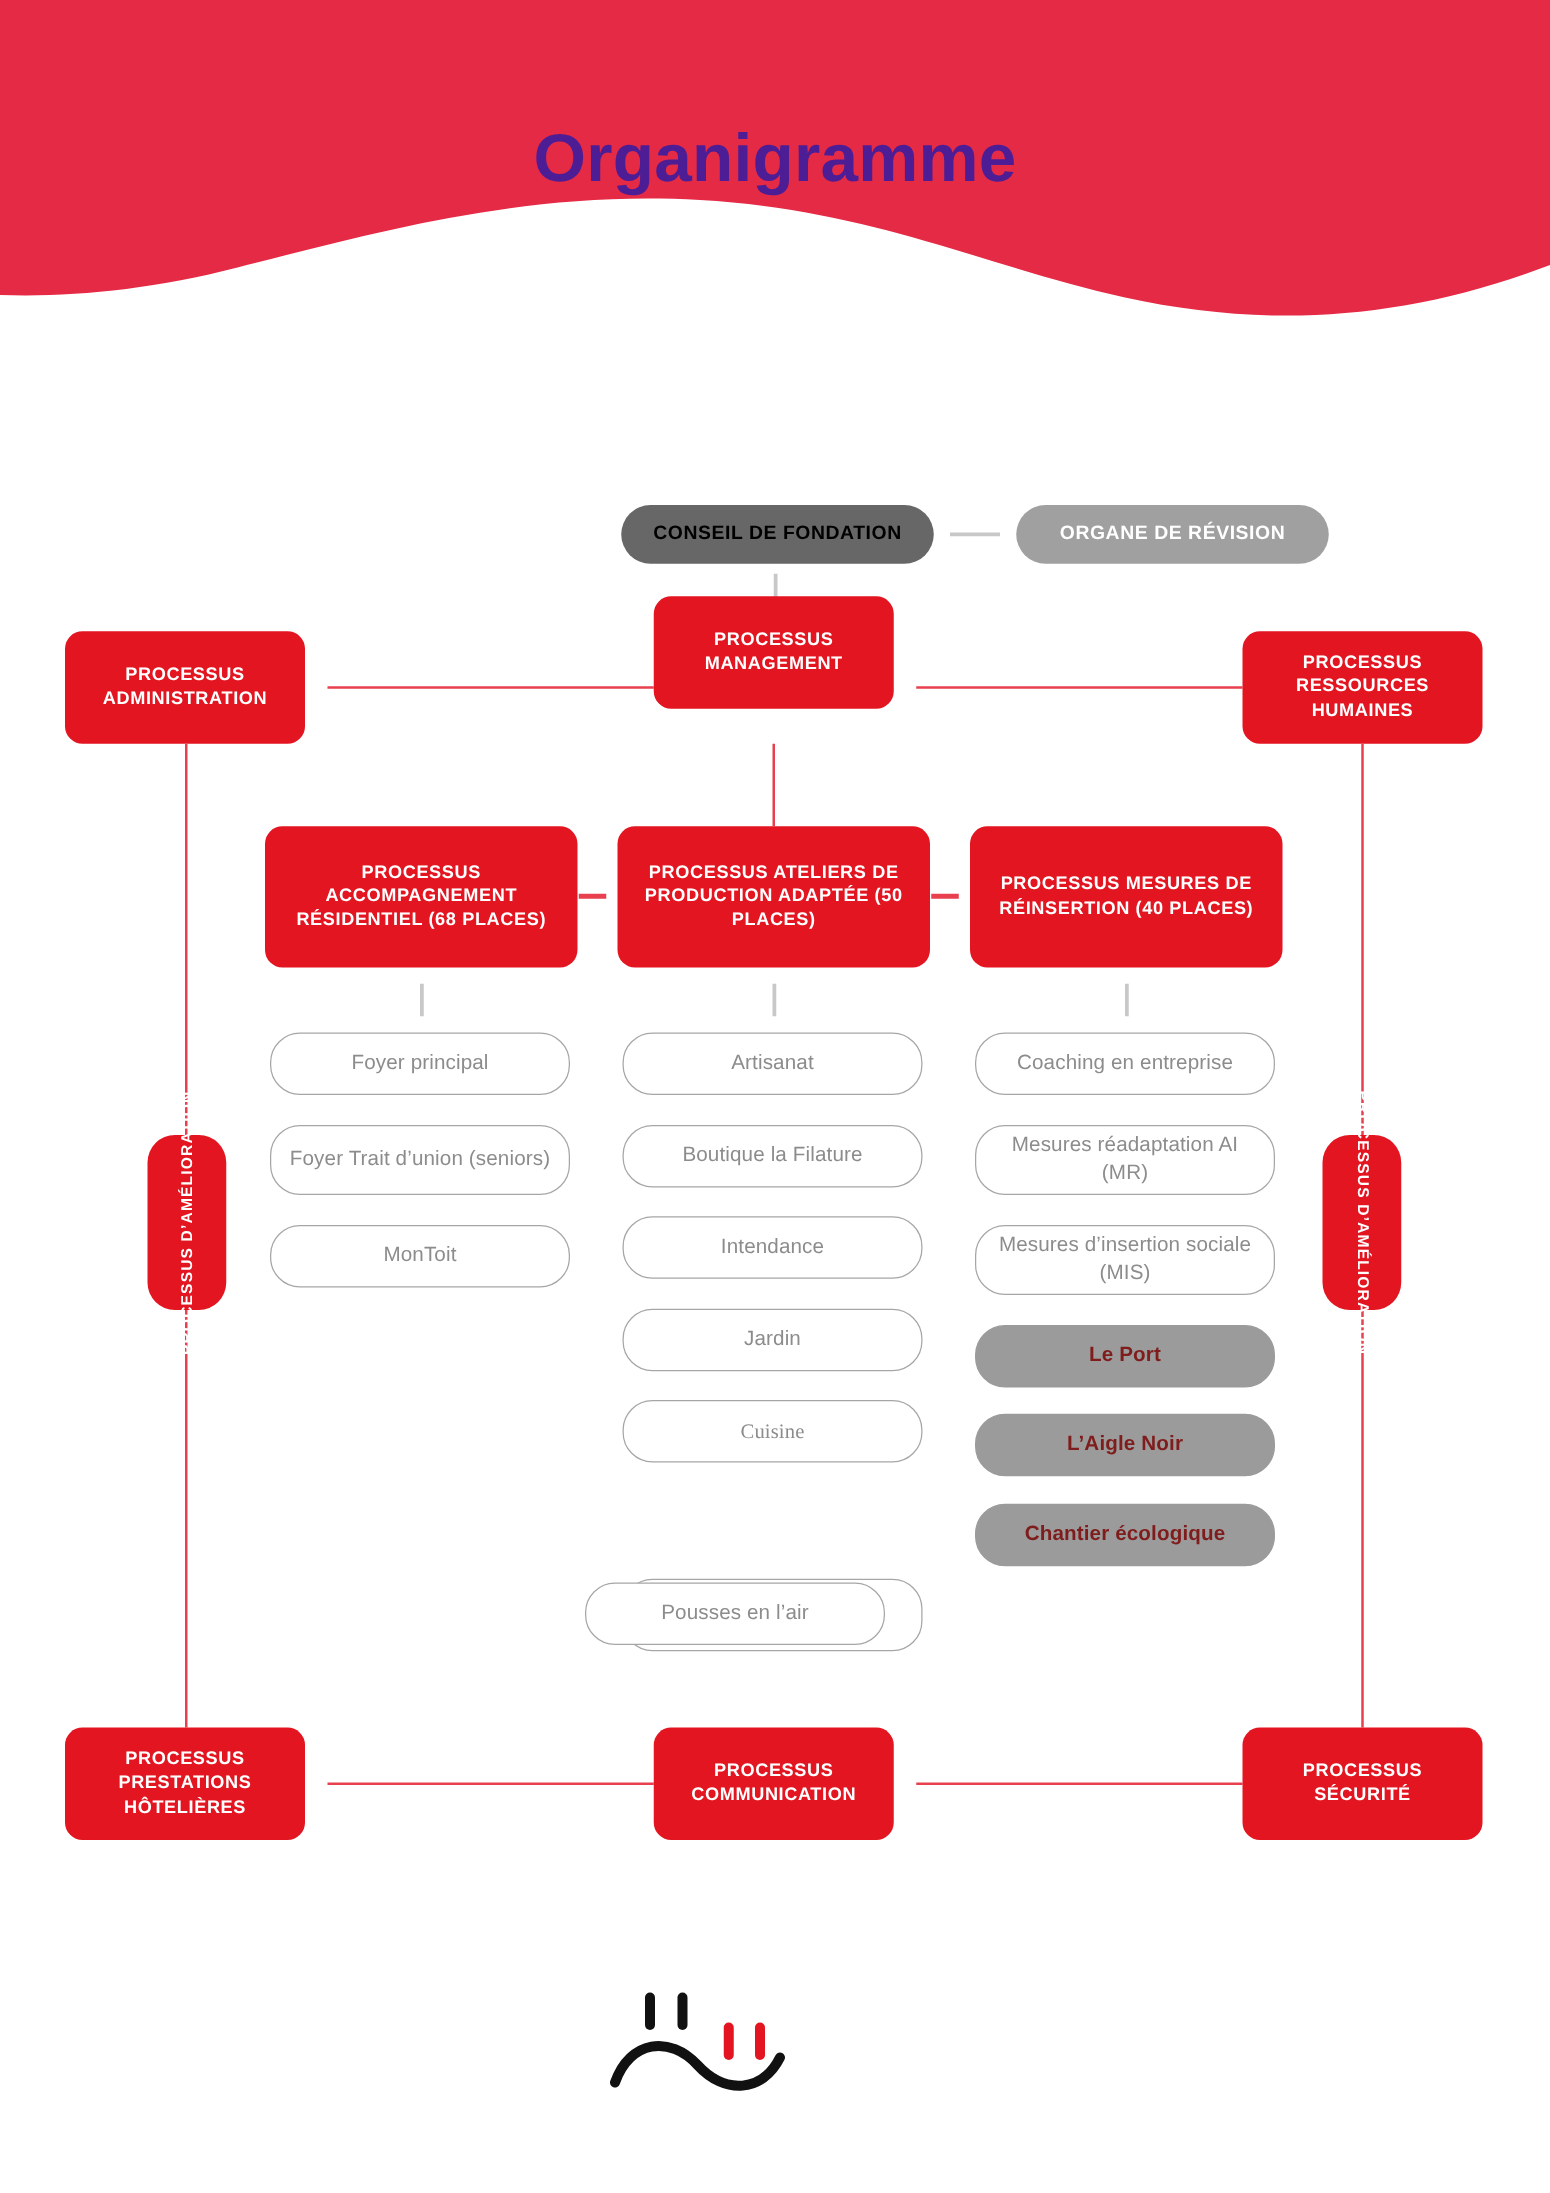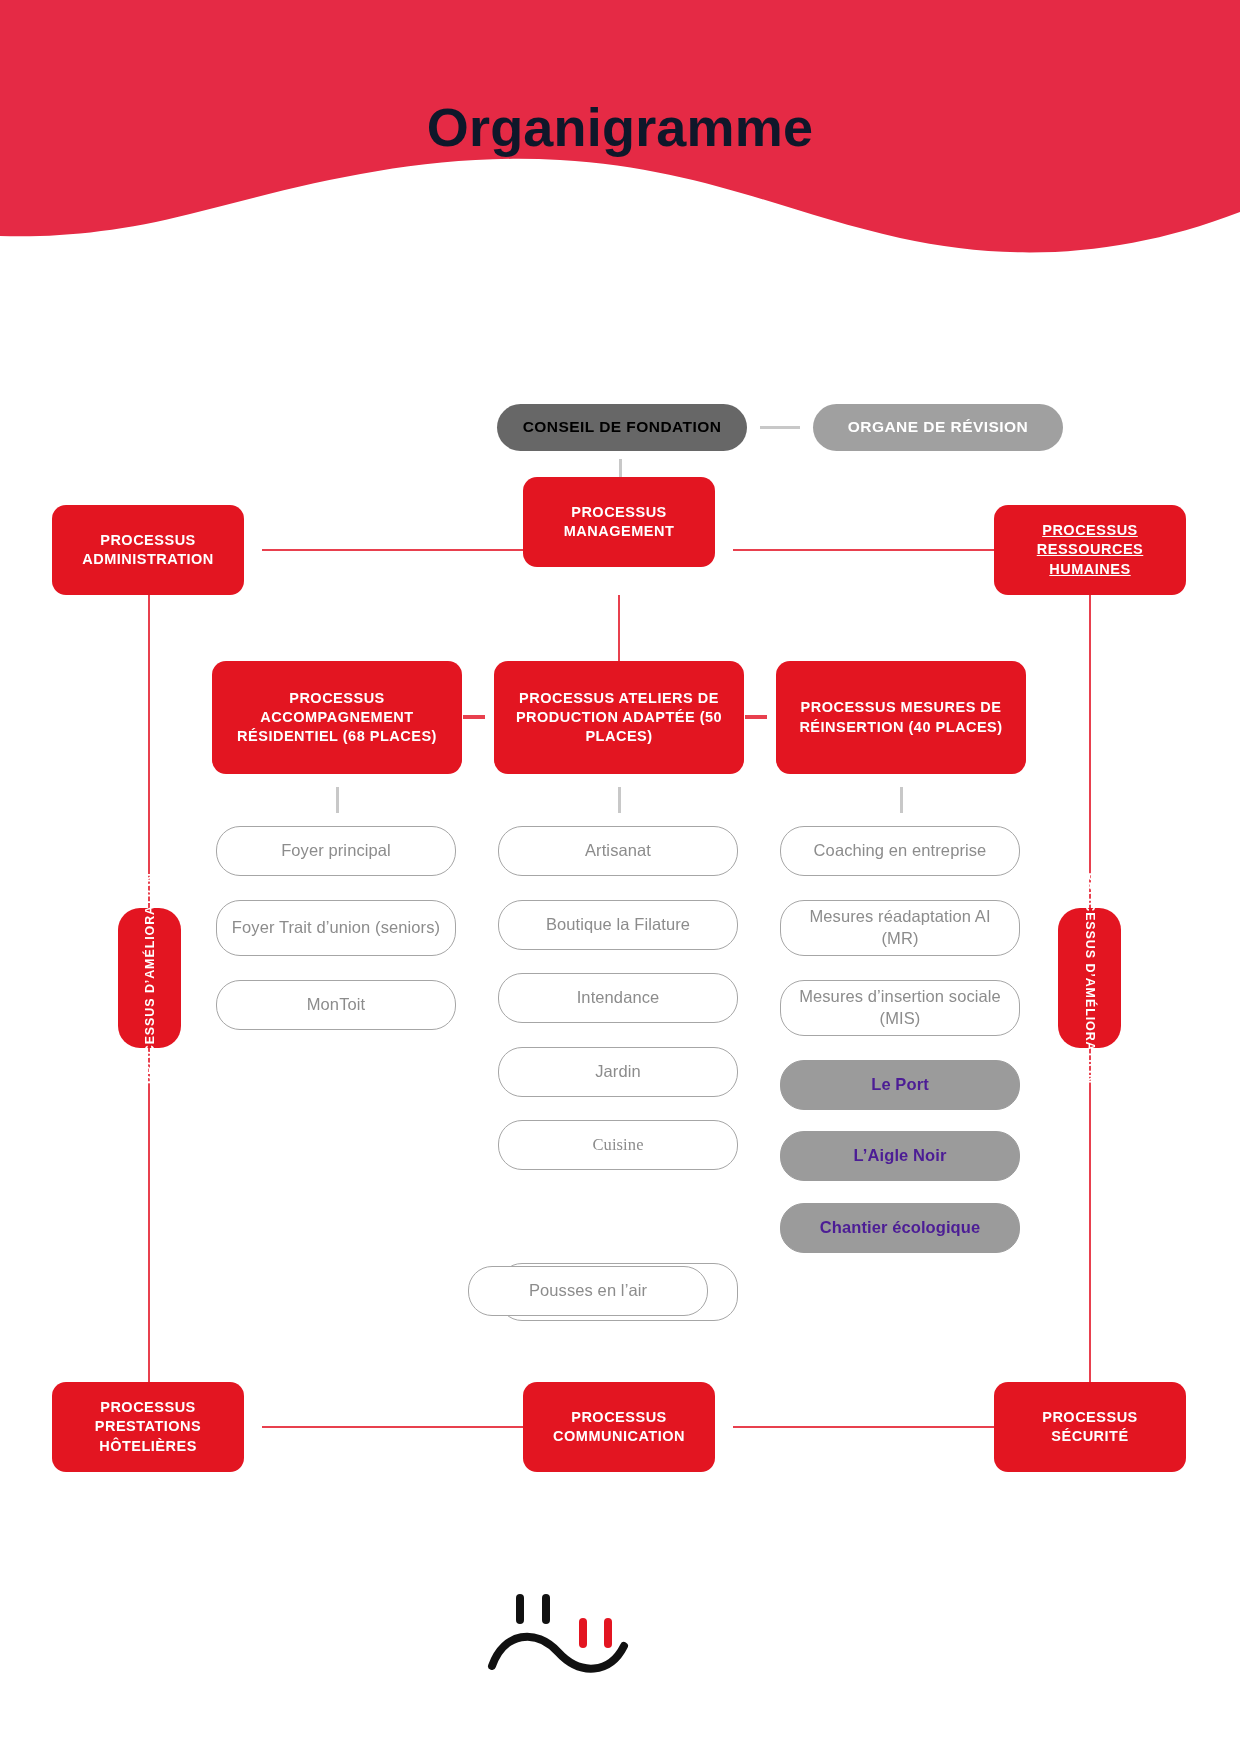--- a/index.html
+++ b/index.html
@@ -10,21 +10,21 @@
     font-family: "Liberation Sans", sans-serif;
     overflow: hidden;
   }
   .page { position: relative; width: 1240px; height: 1754px; background: #fff; }
 
   
   .header-wrap { position: absolute; left: 0; top: 0; width: 1240px; height: 270px; }
   .header-svg { position: absolute; left: 0; top: 0; }
   .header-title {
     position: absolute; left: 0; top: 96px; width: 1240px;
-    text-align: center; color: #0f172a;
+    text-align: center; color: #4c1d95;
     font-size: 54px; font-weight: 600; letter-spacing: 0.2px;
     font-family: "Liberation Sans", sans-serif;
   }
 
   
   .node {
     position: absolute;
     display: flex; align-items: center; justify-content: center;
     text-align: center;
     line-height: 1.32;
@@ -50,21 +50,21 @@
   .proc-v.left span  { transform: rotate(-90deg); }
   .proc-v.right span { transform: rotate(90deg); }
 
   .leaf {
     background: #ffffff; color: #8c8c8c;
     border: 1.6px solid #a6a6a6; border-radius: 24px;
     font-size: 16.5px; font-weight: 400; letter-spacing: 0.1px;
     padding: 4px 12px;
   }
   .leaf-filled {
-    background: #9b9b9b; color: #4c1d95;
+    background: #9b9b9b; color: #7f1d1d;
     border: 1.6px solid #9b9b9b; border-radius: 24px;
     font-size: 16.5px; font-weight: 600; letter-spacing: 0.1px;
     padding: 4px 12px;
   }
 
   
   .conn { position: absolute; }
   .conn-red-h  { background: #e8404e; height: 2px; }
   .conn-red-v  { background: #e8404e; width: 2px; }
   .conn-gray-h { background: #c8c8c8; height: 3px; }
@@ -96,21 +96,21 @@
   <div class="conn conn-gray-v" style="left:619px; top:459px; height:43px;"></div>
 
   <div class="node proc" style="left:52px; top:505px; width:192px; height:90px;">PROCESSUS ADMINISTRATION</div>
 
   <div class="conn conn-red-h" style="left:262px; top:549px; width:261px;"></div>
 
   <div class="node proc" style="left:523px; top:477px; width:192px; height:90px;">PROCESSUS MANAGEMENT</div>
 
   <div class="conn conn-red-h" style="left:733px; top:549px; width:261px;"></div>
 
-  <div class="node proc" style="left:994px; top:505px; width:192px; height:90px;text-decoration:underline;">PROCESSUS RESSOURCES HUMAINES</div>
+  <div class="node proc" style="left:994px; top:505px; width:192px; height:90px;">PROCESSUS RESSOURCES HUMAINES</div>
 
   <div class="conn conn-red-v" style="left:618px; top:595px; height:66px;"></div>
 
   <div class="conn conn-red-v" style="left:148px; top:595px; height:787px;"></div>
 
   <div class="conn conn-red-v" style="left:1089px; top:595px; height:787px;"></div>
 
   <div class="node proc" style="left:212px; top:661px; width:250px; height:113px;">PROCESSUS ACCOMPAGNEMENT RÉSIDENTIEL (68 PLACES)</div>
 
   <div class="conn conn-redshort-h" style="left:463px; top:715px; width:22px;"></div>

